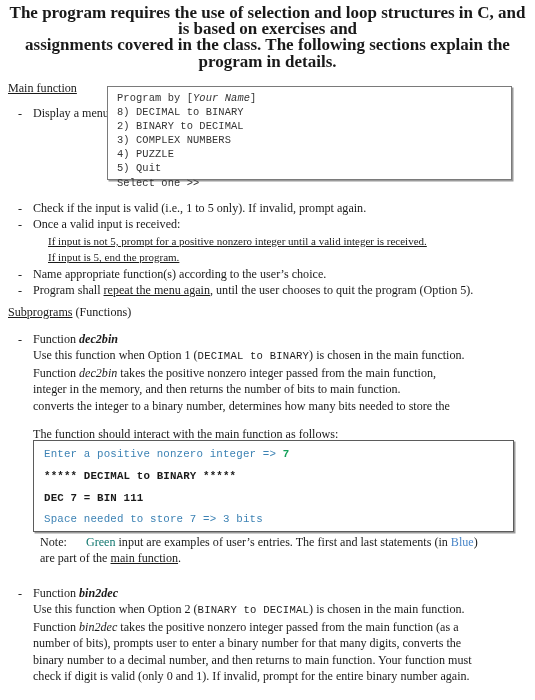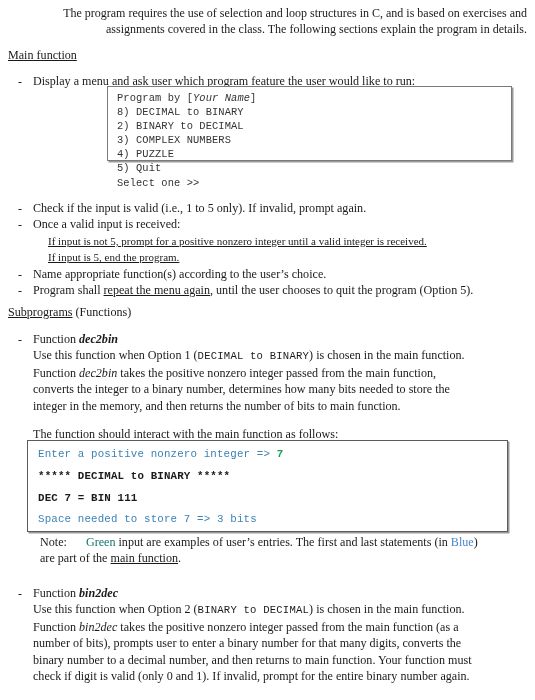--- a/index.html
+++ b/index.html
@@ -18,25 +18,26 @@
   .page {
     position: relative;
     width: 535px;
     height: 700px;
     padding: 0;
     box-sizing: border-box;
   }
 
   
   .para {
-    font-size: 12px;
+    font-size: 17px;
     line-height: 16.2px;
-    text-align: right;
+    text-align: center;
     margin: 0;
     padding: 0 8px 0 8px;
+    font-weight: bold;
   }
   .intro {
     padding-top: 5px;
   }
 
   .section-head {
     font-size: 12.1px;
     line-height: 16.2px;
     padding: 0 8px;
     margin-top: 10px;
@@ -75,39 +76,39 @@
     font-size: 10.6px;
     letter-spacing: 0.2px;
   }
 
   
   .menu-box {
     position: absolute;
     left: 107px;
     top: 86px;
     width: 405px;
-    height: 75px;
+    height: 94px;
     border: 1px solid #7a7a7a;
     box-sizing: border-box;
     background: #ffffff;
     box-shadow: 1.5px 1.5px 0 0 #9a9a9a;
   }
   .menu-box .lines {
     font-family: "Liberation Mono", "DejaVu Sans Mono", monospace;
     font-size: 10.4px;
     line-height: 14.1px;
     color: #333333;
     padding: 4px 0 0 9px;
     letter-spacing: 0.1px;
     white-space: pre;
   }
 
   .code-box {
     position: absolute;
-    left: 27px;
+    left: 33px;
     top: 440px;
     width: 481px;
     height: 92px;
     border: 1px solid #5b5b5b;
     box-sizing: border-box;
     background: #ffffff;
     box-shadow: 1.5px 1.5px 0 0 #9a9a9a;
   }
   .code-box .lines {
     font-family: "Liberation Mono", "DejaVu Sans Mono", monospace;
@@ -178,22 +179,22 @@
   </div>
 
   <div style="position:absolute; left:0; top:331px; width:535px;">
     <div class="bullet-row">
       <span class="dash">-</span>
       <span>Function </span><span class="bi">dec2bin</span>
     </div>
     <div class="body-block">
       <div><span>Use this function when Option 1 (</span><span class="mono">DECIMAL to BINARY</span><span>) is chosen in the main function.</span></div>
       <div><span>Function </span><span class="it">dec2bin</span><span> takes the positive nonzero integer passed from the main function,</span></div>
+      <div>integer in the memory, and then returns the number of bits to main function.</div>
       <div>converts the integer to a binary number, determines how many bits needed to store the</div>
-      <div>integer in the memory, and then returns the number of bits to main function.</div>
     </div>
     <div class="body-block" style="margin-top:12px;">The function should interact with the main function as follows:</div>
   </div>
 
   <div class="code-box">
     <div class="lines"><div><span class="c-blue">Enter a positive nonzero integer =&gt; </span><span class="c-green">7</span></div><div class="c-black">***** DECIMAL to BINARY *****</div><div class="c-black">DEC 7 = BIN 111</div><div class="c-blue">Space needed to store 7 =&gt; 3 bits</div></div>
   </div>
 
   <div class="body-block" style="position:absolute; left:0; top:534px; width:535px; padding-left:40px; padding-right:10px;">
     <div><span>Note: </span><span class="t-green">Green</span><span> input are examples of user’s entries.  The first and last statements (in </span><span class="t-blue">Blue</span><span>)</span></div>

